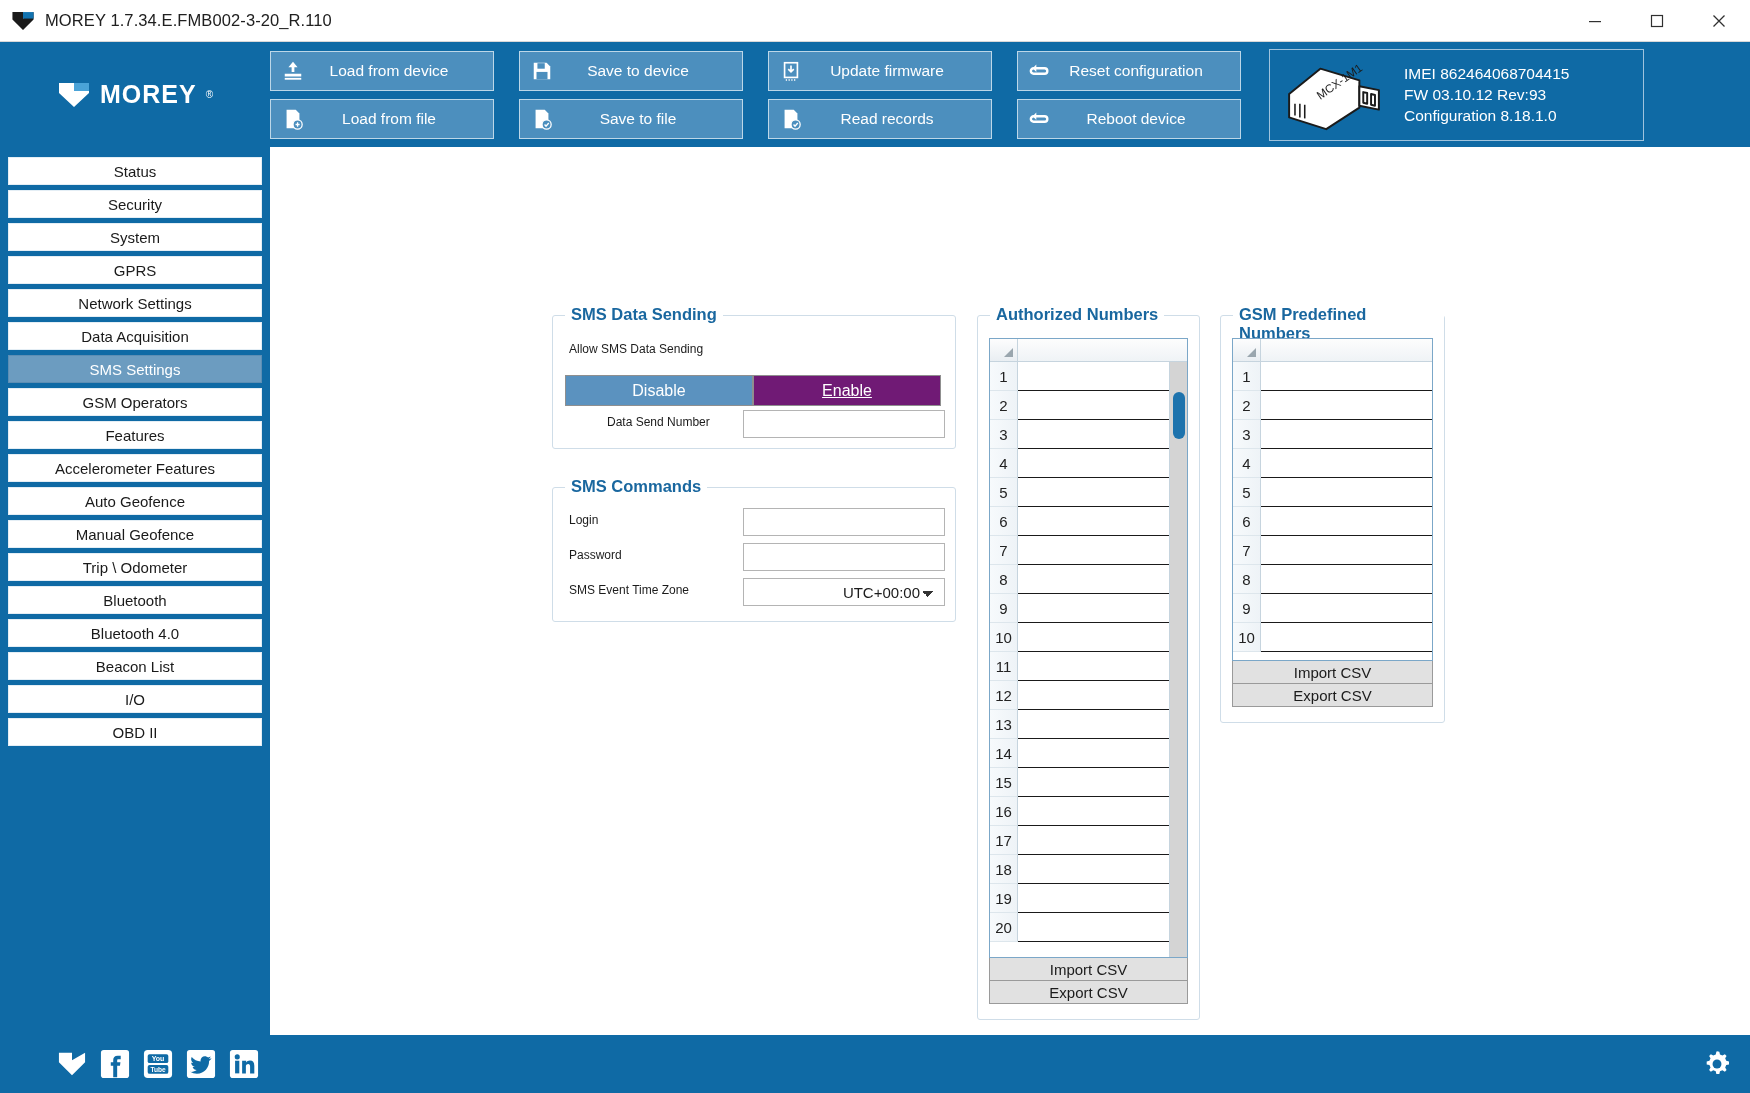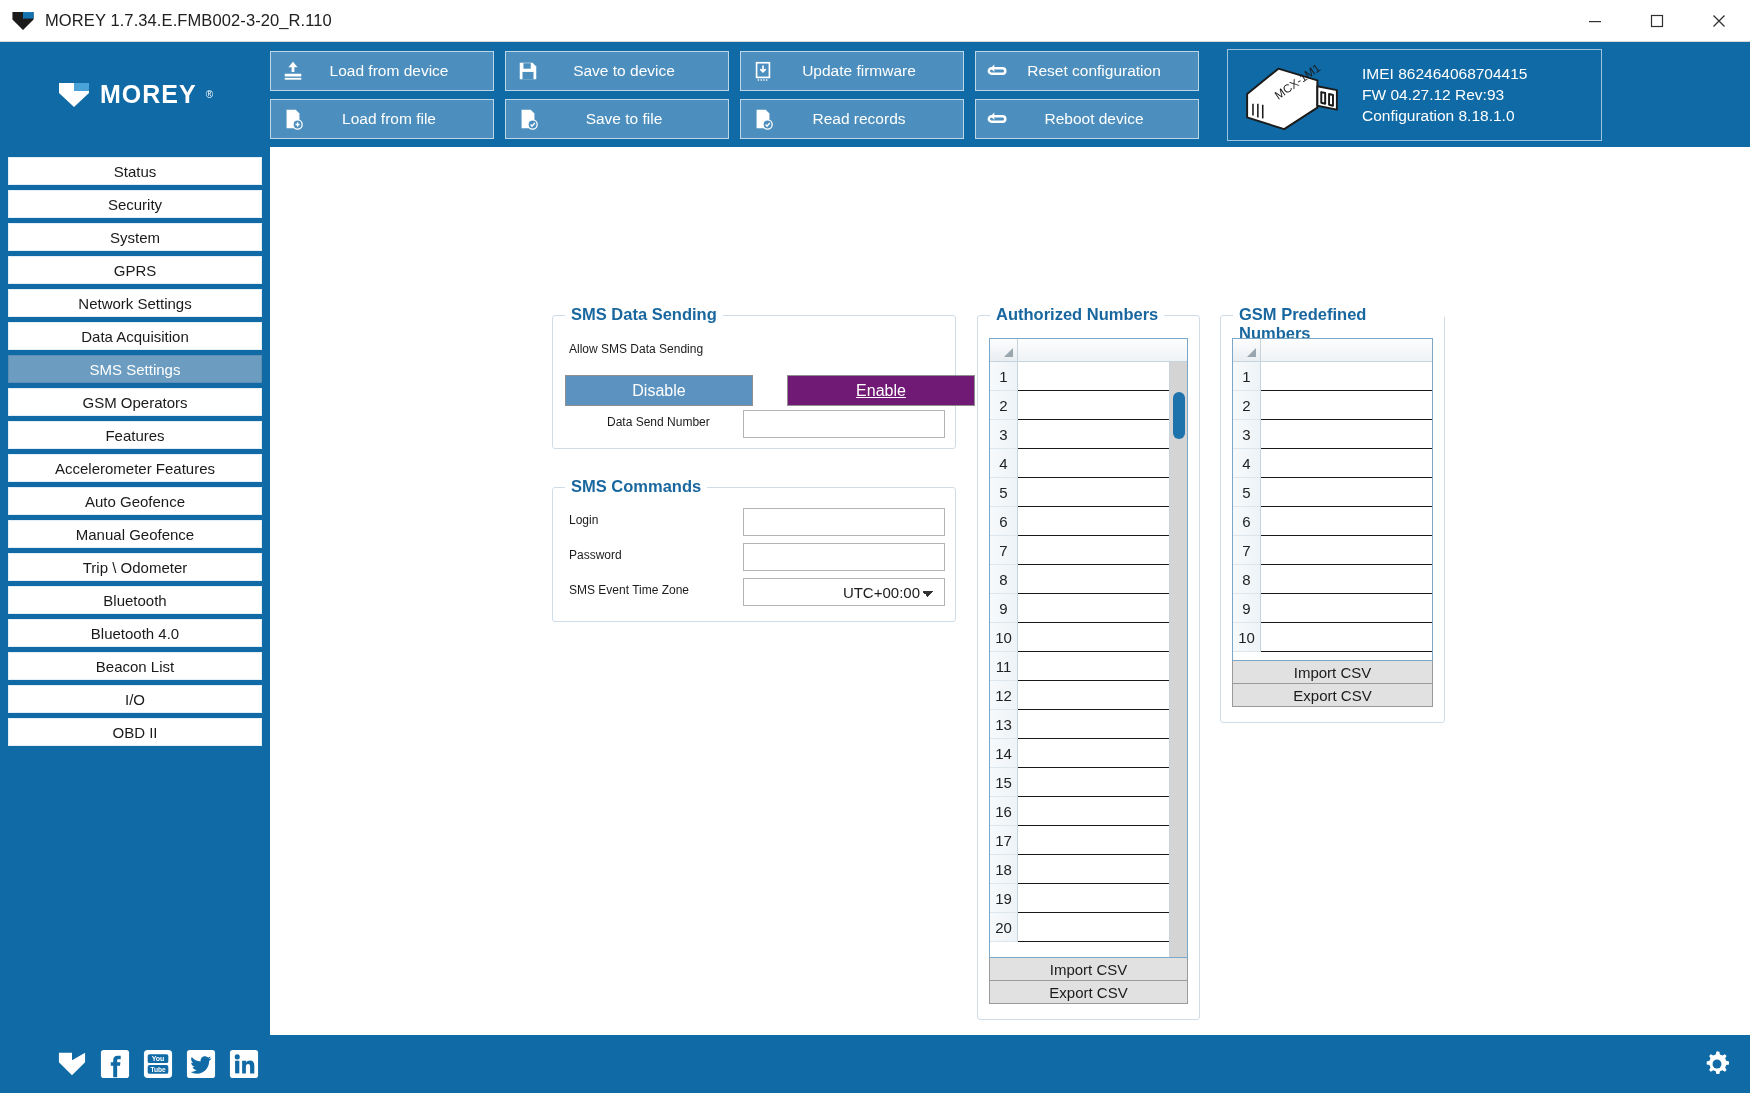--- a/index.html
+++ b/index.html
@@ -32,21 +32,21 @@
   }
   .brand {
     width: 270px; flex: 0 0 270px; display: flex; align-items: center; justify-content: center;
     height: 100%;
   }
   .brand-inner { display: flex; align-items: center; gap: 9px; }
   .brand-text { color: #ffffff; font-size: 25px; font-weight: bold; letter-spacing: 1px; }
   .brand-tm { color: #ffffff; font-size: 10px; vertical-align: super; }
 
   .tool-grid { display: flex; flex-direction: column; gap: 8px; }
-  .tool-row { display: flex; gap: 11px; }
+  .tool-row { display: flex; gap: 25px; }
   .tool-btn {
     width: 224px; height: 40px; border: 1px solid #bcd7e8; background: #4c8fbe;
     display: flex; align-items: center; cursor: pointer; color: #ffffff; font-size: 15.5px;
   }
   .tool-btn .ic { width: 44px; flex: 0 0 44px; display: flex; align-items: center; justify-content: center; }
   .tool-btn .lbl { flex: 1; text-align: center; padding-right: 30px; }
 
   
   .device-box {
     margin-left: 28px; width: 375px; height: 92px; border: 1px solid #9fc3dd;
@@ -73,21 +73,21 @@
   
   .group { position: absolute; border: 1px solid #cfdde8; border-radius: 3px; }
   .group > .legend {
     position: absolute; top: -11px; left: 12px; background: #ffffff; padding: 0 6px;
     color: #19679f; font-weight: bold; font-size: 16.5px;
   }
 
   
   #g-sms-data { left: 282px; top: 168px; width: 404px; height: 134px; }
   .row-label { color: #1b1b1b; font-size: 12px; }
-  .toggle-pair { display: flex; gap: 34px; }
+  .toggle-pair { display: flex; }
   .tog {
     width: 188px; height: 31px; display: flex; align-items: center; justify-content: center;
     font-size: 16px; cursor: pointer; border: 1px solid #8f8f8f; color: #ffffff;
   }
   .tog.off { background: #701a75; text-decoration: underline; }
   .tog.on { background: #5b92bf; }
   .field {
     height: 28px; border: 1px solid #b4b4b4; background: #ffffff; font-size: 15px;
     padding: 0 6px; color: #1b1b1b; font-family: "Liberation Sans", sans-serif; text-align: right;
   }
@@ -292,21 +292,21 @@
           <g stroke="#1b1b1b" stroke-width="1.6" fill="none">
             <path d="M20 50 L20 62"></path>
               <path d="M25 50 L25 64"></path>
               <path d="M30 51 L30 65"></path>
           </g>
           <text x="46" y="46" fill="#1b1b1b" font-size="12" font-family="Liberation Sans, sans-serif" transform="rotate(-35 46 46)">MCX-1M1</text>
         </svg>
       </div>
       <div class="device-info">
         <div>IMEI  862464068704415</div>
-        <div>FW  04.27.12 Rev:93</div>
+        <div>FW  03.10.12 Rev:93</div>
         <div>Configuration  8.18.1.0</div>
       </div>
     </div>
   </div>
 
   <div class="body-area">
 
     <div class="sidebar" id="sidebar">
         <div class="side-item">
           <span>Status</span>

